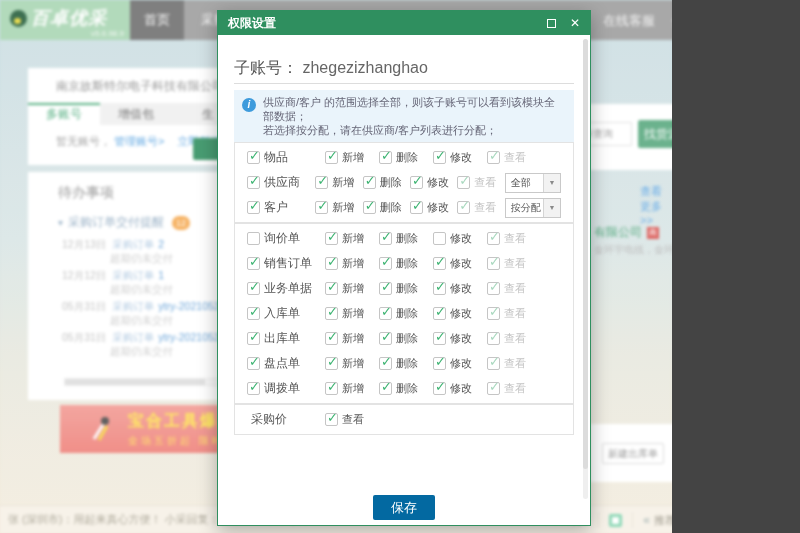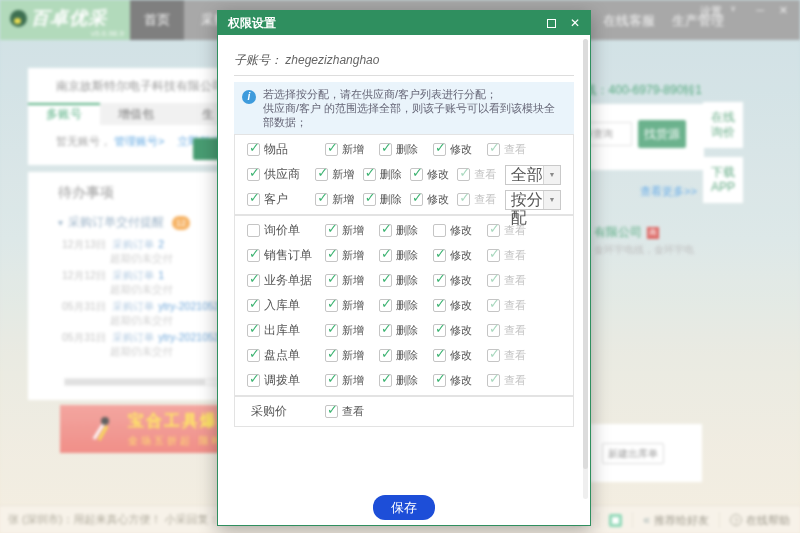--- a/index.html
+++ b/index.html
@@ -1,17 +1,17 @@
 <!DOCTYPE html>
 <html><head>
 <meta charset="utf-8">
 <style>
   * { margin:0; padding:0; box-sizing:border-box; }
   body { font-family:"Liberation Sans","DejaVu Sans",sans-serif; background:#444; }
-  .screen { position:relative; width:800px; height:533px; overflow:hidden;
+  .screen { position:relative; width:672px; height:533px; overflow:hidden;
     background:linear-gradient(180deg,#c9dde2 0%,#d9e5e5 45%,#e9e9de 70%,#f4ecdd 100%);
     font-family:"Liberation Sans","DejaVu Sans",sans-serif; }
 
   
   .backdrop { position:absolute; inset:0; filter:blur(1.6px); }
   .backdrop::after { content:""; position:absolute; inset:0; background:rgba(255,255,255,.12); }
 
   
   .topbar { position:absolute; left:0; top:0; width:800px; height:40px; background:#9c9c9c; }
   .logo-block { position:absolute; left:0; top:0; width:130px; height:40px; background:#a8d5b2; }
@@ -95,43 +95,43 @@
     font-size:12px; text-align:center; display:flex; flex-direction:column; justify-content:center; line-height:15px; }
 
   
   .modal { position:absolute; left:217px; top:10px; width:374px; height:516px; background:#fff;
     border:1px solid #2f8f5f; box-shadow:0 5px 18px rgba(0,0,0,.3); }
   .modal-head { height:24px; background:#2f8f5f; display:flex; align-items:center; }
   .modal-title { color:#fff; font-size:12px; font-weight:bold; padding-left:10px; flex:1; }
   .mh-max { width:9px; height:9px; border:1px solid #fff; margin-right:14px; }
   .mh-close { color:#fff; font-size:12px; margin-right:10px; line-height:9px; }
   .modal-body { position:relative; height:490px; padding:4px 16px 0; overflow:hidden; }
-  .m-row { margin-top:12px; font-size:12px; color:#555; line-height:18px;font-style:italic; }
+  .m-row { margin-top:20px; font-size:16px; color:#555; line-height:18px; }
   .m-val { color:#666; }
   .m-hr { border:none; border-top:1px solid #ddd; margin:6px 0; }
   .info-box { background:#eaf4fb; padding:5px 8px; display:flex; }
   .info-ic { flex:0 0 14px; width:14px; height:14px; border-radius:50%; background:#3e9bdc; color:#fff;
     font-size:10px; font-weight:bold; text-align:center; line-height:14px; margin:3px 7px 0 0; font-style:italic; }
   .info-text { font-size:11px; color:#667; line-height:14px; }
   .sec-title { font-size:13px; font-weight:bold; color:#333; margin:8px 0 4px; }
   .perm-box { border:1px solid #e3e3e3; padding:2px 12px; }
   .perm-row { display:flex; align-items:center; height:25px; }
   .item-cell { width:78px; display:flex; align-items:center; font-size:12px; color:#555; }
   .perm-cell { width:54px; display:flex; align-items:center; font-size:11px; color:#555; }
   .cb { position:relative; width:13px; height:13px; border:1px solid #c5c5c5; border-radius:2px; background:#fff; flex:0 0 13px; }
   .cb .tick { position:absolute; left:1px; top:-4px; font-size:13px; font-weight:bold; color:#3cb371; font-family:"DejaVu Sans",sans-serif; }
   .cb.dim .tick { color:#a8d8be; }
   .cb-label { margin-left:4px; white-space:nowrap; }
   .cb-label.dim { color:#c3c3c3; }
   .scope { margin-left:auto; width:64px; height:20px; border:1px solid #c9c9c9; display:flex; background:#fff; }
-  .scope-text { flex:1; font-size:16px; color:#555; line-height:18px; padding-left:5px; }
+  .scope-text { flex:1; font-size:10px; color:#555; line-height:18px; padding-left:5px; }
   .scope-arrow { width:17px; background:#f2f2f2; border-left:1px solid #d5d5d5; color:#8a8a8a; font-size:7px;
     display:flex; align-items:center; justify-content:center; }
   .save-btn { position:absolute; left:50%; bottom:5px; transform:translateX(-50%); width:62px; height:25px;
-    background:#1d4ed8; color:#fff; font-size:13px; text-align:center; line-height:25px; border-radius:12px; border:none; }
+    background:#0369a1; color:#fff; font-size:13px; text-align:center; line-height:25px; border-radius:2px; border:none; }
   .modal-scroll { position:absolute; right:2px; top:4px; width:5px; height:460px; border-radius:3px; background:#efefef; }
   .modal-thumb { width:5px; height:430px; border-radius:3px; background:#dcdcdc; }
 </style>
 </head>
 <body>
 
 <div class="screen">
 
   <div class="backdrop">
 
@@ -270,22 +270,22 @@
     </div>
     <div class="modal-body">
       <div class="m-row">
         <span>子账号：</span>
         <span class="m-val">zhegezizhanghao</span>
       </div>
       <hr class="m-hr">
       <div class="info-box">
         <span class="info-ic">i</span>
         <div class="info-text">
+          <div>供应商/客户 的范围选择全部，则该子账号可以看到该模块全部数据；</div>
           <div>若选择按分配，请在供应商/客户列表进行分配；</div>
-          <div>供应商/客户 的范围选择全部，则该子账号可以看到该模块全部数据；</div>
         </div>
       </div>
       <div id="perm-sections">
           <div class="perm-box">
             <div class="perm-row">
               <span class="item-cell">
                 <span class="cb">
                   <span class="tick">✓</span>
                 </span>
                 <span class="cb-label">物品</span>

